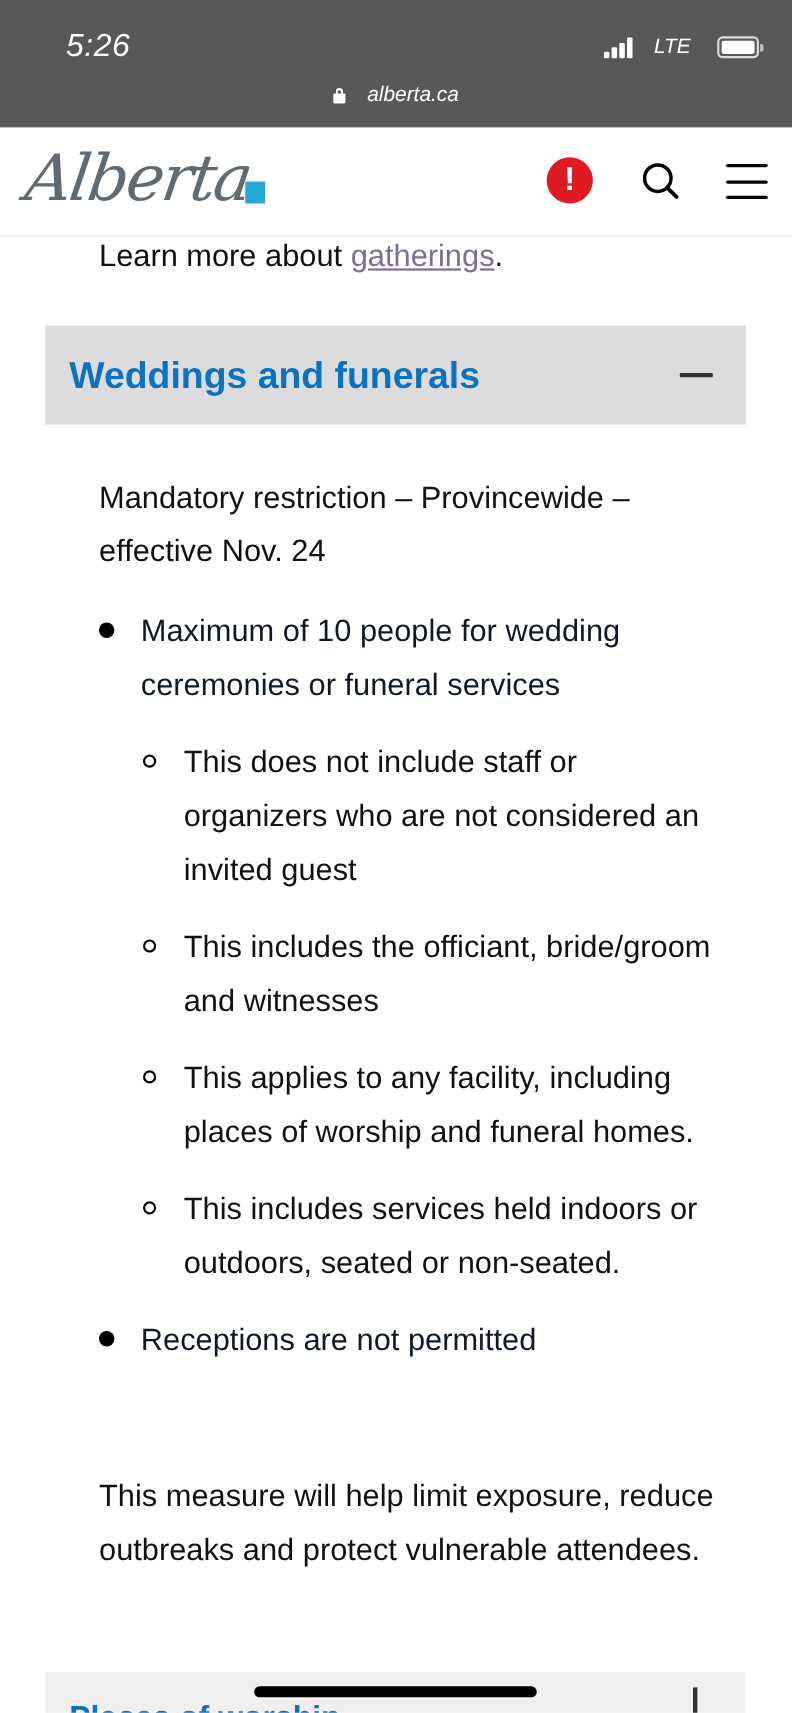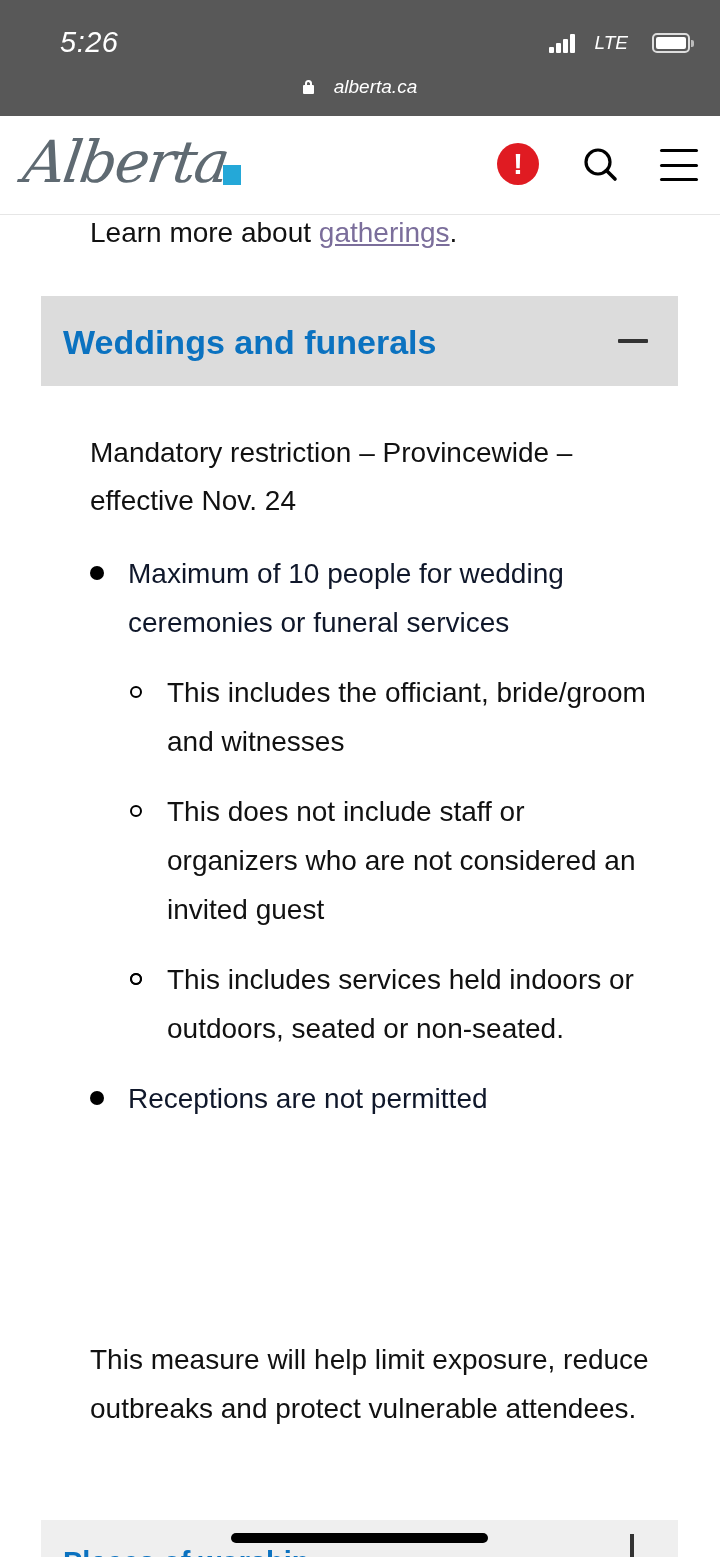--- a/index.html
+++ b/index.html
@@ -109,28 +109,29 @@
 
   <p class="italic-note">Mandatory restriction – Provincewide – effective Nov. 24</p>
 
   <div class="list">
     <div class="li" style="margin-bottom:21px;">
       <span class="bullet"></span>
       <span>Maximum of 10 people for wedding ceremonies or funeral services</span>
     </div>
     <div class="sub" style="margin-bottom:21px;">
       <span class="circle"></span>
+      <span>This does not include staff or organizers who are not considered an invited guest</span>
+    </div>
+    <div class="sub" style="margin-bottom:21px;">
+      <span class="circle"></span>
       <span>This includes the officiant, bride/groom and witnesses</span>
     </div>
     <div class="sub" style="margin-bottom:21px;">
       <span class="circle"></span>
-      <span>This does not include staff or organizers who are not considered an invited guest</span>
-    </div>
-    <div class="sub" style="margin-bottom:21px;">
-      <span class="circle"></span>
+      <span>This applies to any facility, including places of worship and funeral homes.</span>
     </div>
     <div class="sub" style="margin-bottom:21px;">
       <span class="circle"></span>
       <span>This includes services held indoors or outdoors, seated or non-seated.</span>
     </div>
     <div class="li">
       <span class="bullet"></span>
       <span>Receptions are not permitted</span>
     </div>
   </div>

